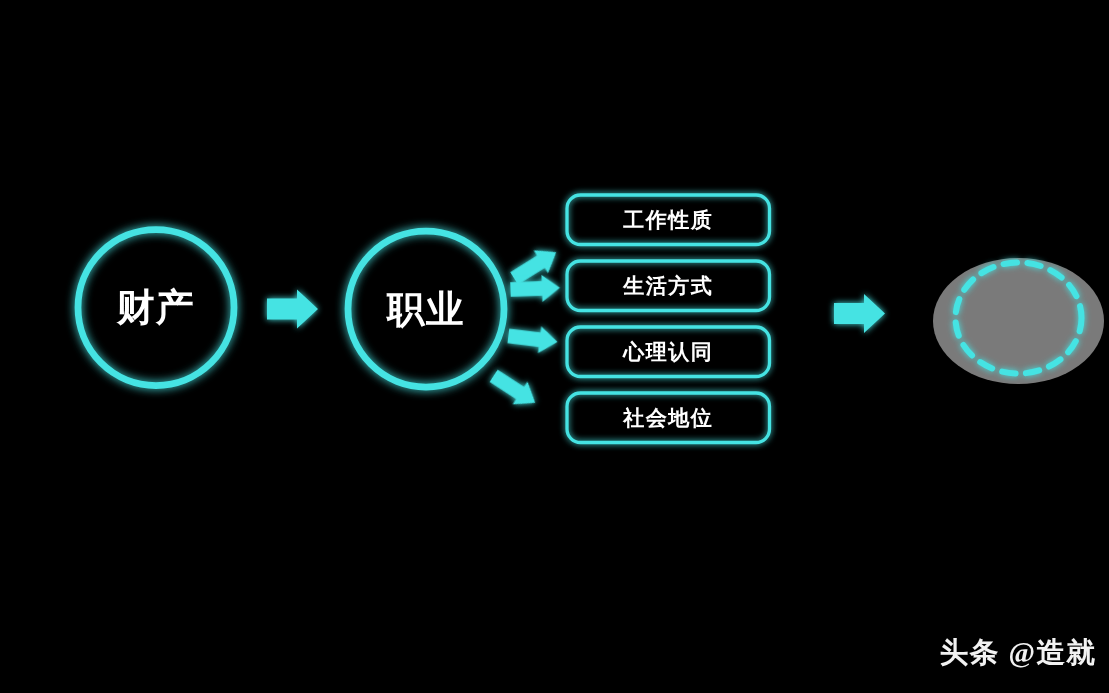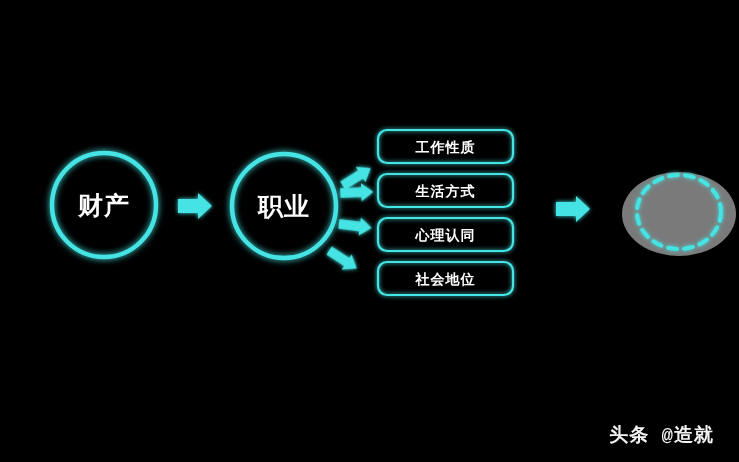--- a/index.html
+++ b/index.html
@@ -34,26 +34,26 @@
   }
   .box-label {
     font-family: "DejaVu Sans", "Liberation Sans", sans-serif;
     font-size: 14px;
     font-weight: 600;
     fill: #ffffff;
     letter-spacing: 1px;
   }
   .watermark {
     position: absolute;
-    right: 25px;
+    right: 8px;
     bottom: 14px;
     color: #ffffff;
     font-size: 19px;
     font-weight: 700;
-    font-family: Liberation Mono, monospace;
+    font-family: Liberation Serif, serif;
     letter-spacing: 1px;
     white-space: nowrap;
     opacity: 0.95;
   }
 </style>
 </head>
 <body>
 
 <div id="stage">
 

